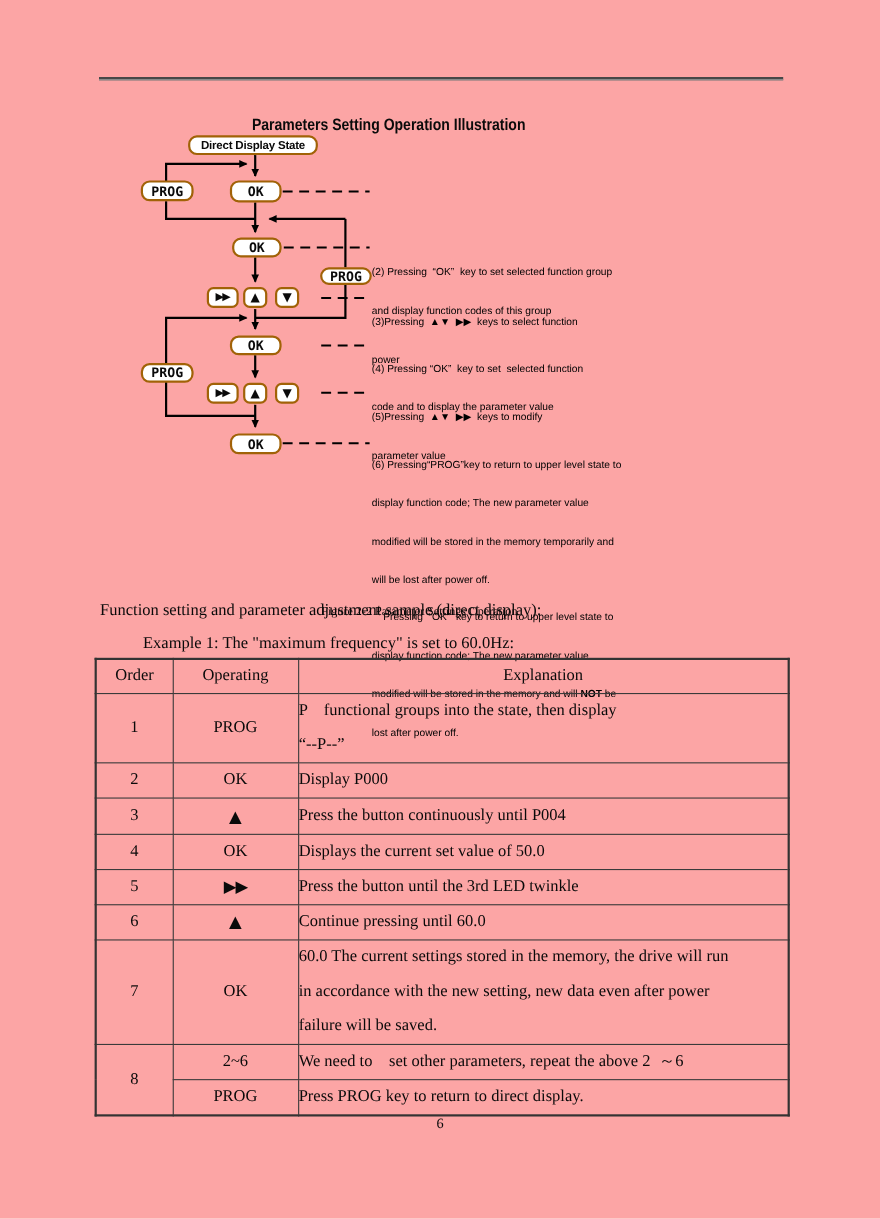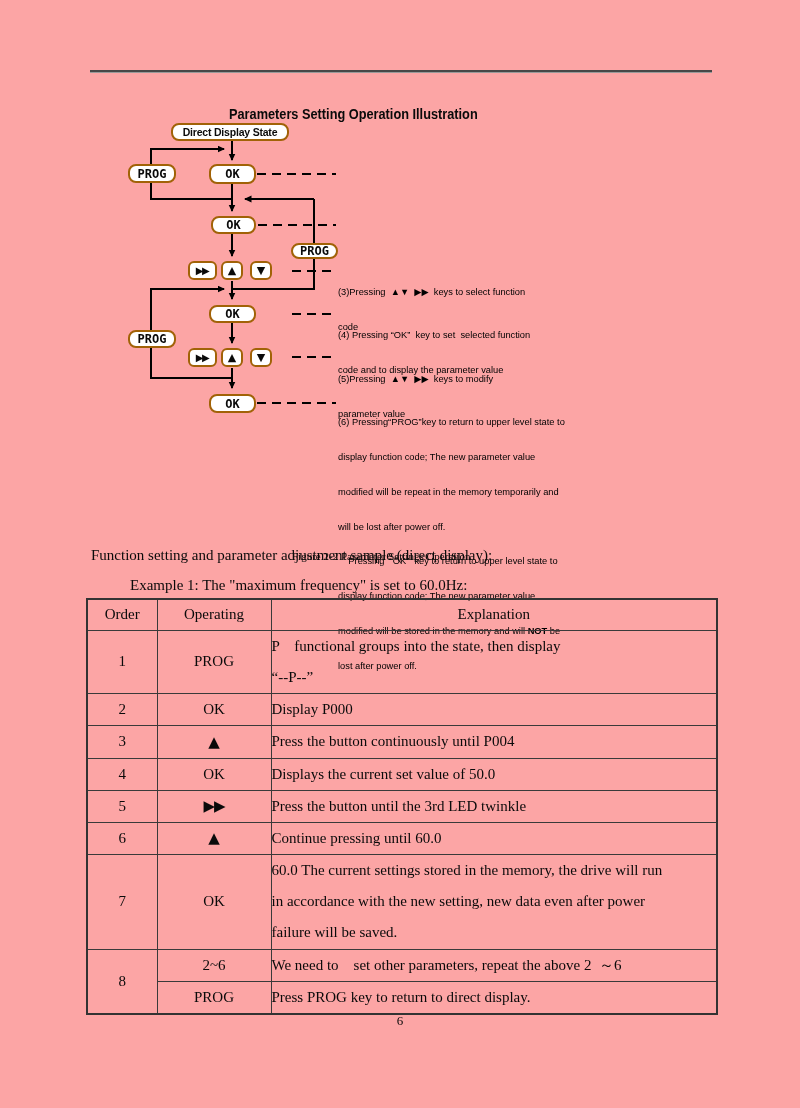--- a/index.html
+++ b/index.html
@@ -108,36 +108,40 @@
   <div class="fbox glyph" style="left:221px;top:348px;width:22px;height:19px;">
       <span>▲</span>
     </div>
   <div class="fbox glyph" style="left:250px;top:348px;width:22px;height:19px;">
       <span>▼</span>
     </div>
   <div class="fbox keytxt" style="left:209px;top:394px;width:47px;height:19px;">
       <span>OK</span>
     </div>
 
+  <div class="ann" style="left:338px;top:219px;">
+    <div>(2) Pressing  “OK”  key to set selected function group</div>
+    <div>and display function codes of this group</div>
+  </div>
   <div class="ann" style="left:338px;top:264px;">
     <div>(3)Pressing  ▲▼  ▶▶  keys to select function</div>
-    <div>code</div>
+    <div>power</div>
   </div>
   <div class="ann" style="left:338px;top:307px;">
     <div>(4) Pressing “OK”  key to set  selected function</div>
     <div>code and to display the parameter value</div>
   </div>
   <div class="ann" style="left:338px;top:351px;">
     <div>(5)Pressing  ▲▼  ▶▶  keys to modify</div>
     <div>parameter value</div>
   </div>
   <div class="ann" style="left:338px;top:394px;">
     <div>(6) Pressing“PROG”key to return to upper level state to</div>
     <div>display function code; The new parameter value</div>
-    <div>modified will be repeat in the memory temporarily and</div>
+    <div>modified will be stored in the memory temporarily and</div>
     <div>will be lost after power off.</div>
     <div>    Pressing  “OK”  key to return to upper level state to</div>
     <div>display function code; The new parameter value</div>
     <div><span>modified will be stored in the memory and will </span><span class="b">NOT</span><span> be</span></div>
     <div>lost after power off.</div>
   </div>
 
   <div class="caption">Figure 2-2 Parameter Settings Operation</div>
   <div class="intro">Function setting and parameter adjustment sample (direct display):</div>
   <div class="example">Example 1: The "maximum frequency" is set to 60.0Hz:</div>

